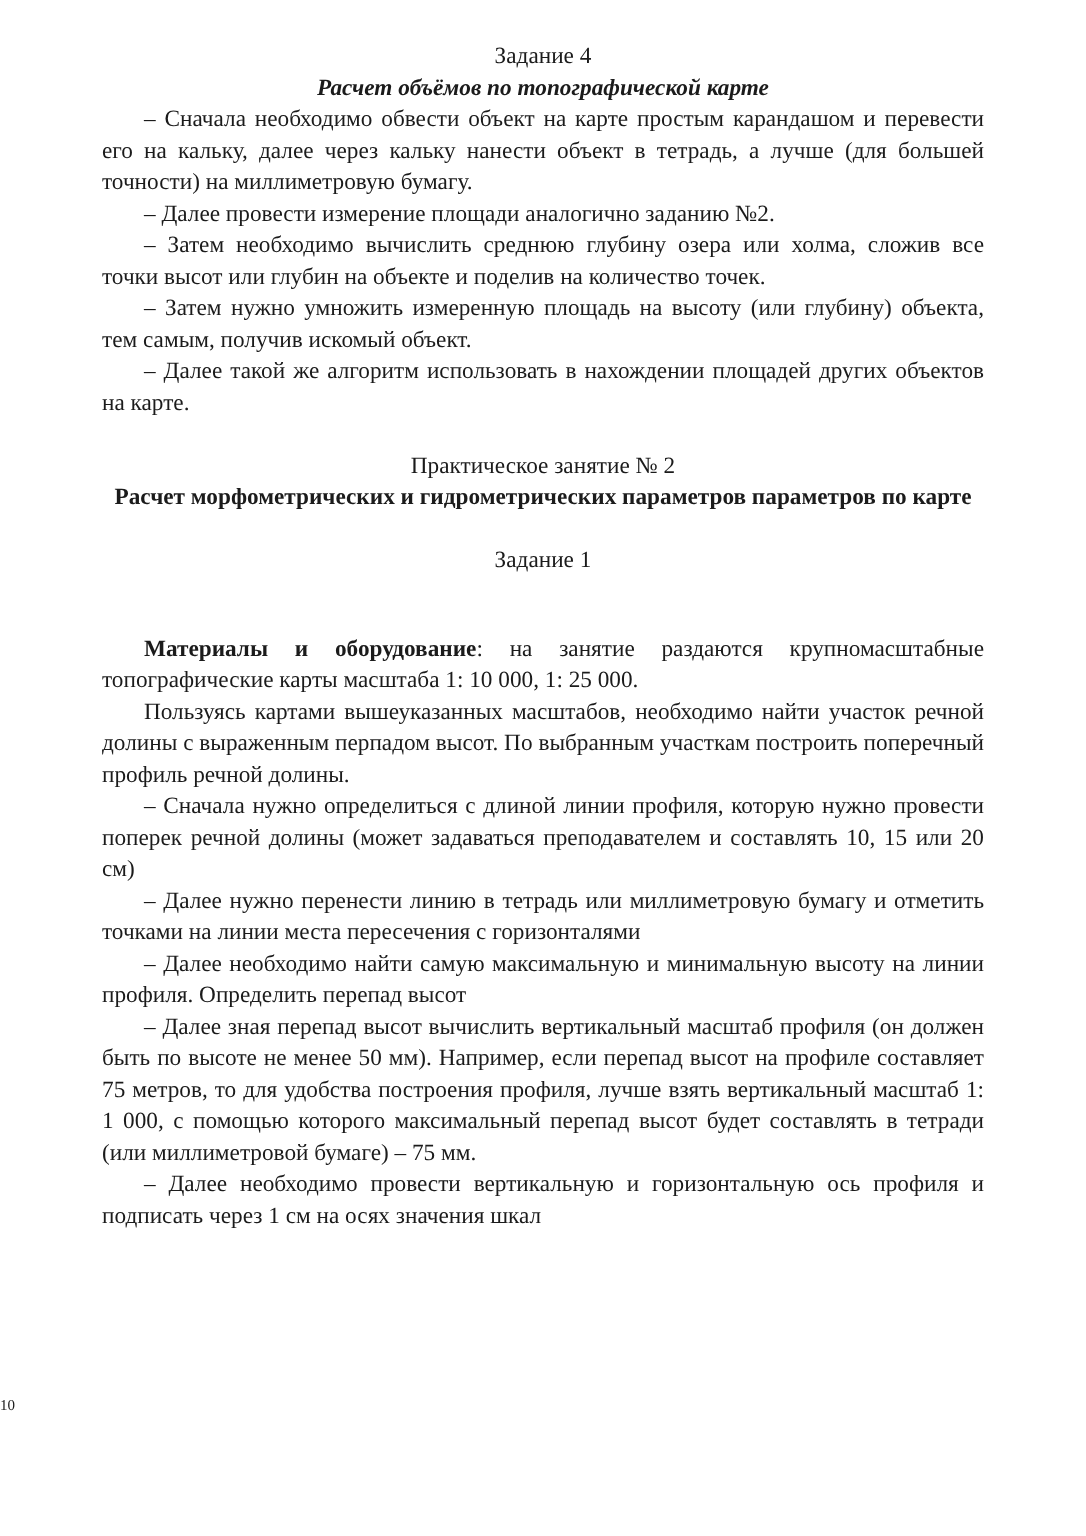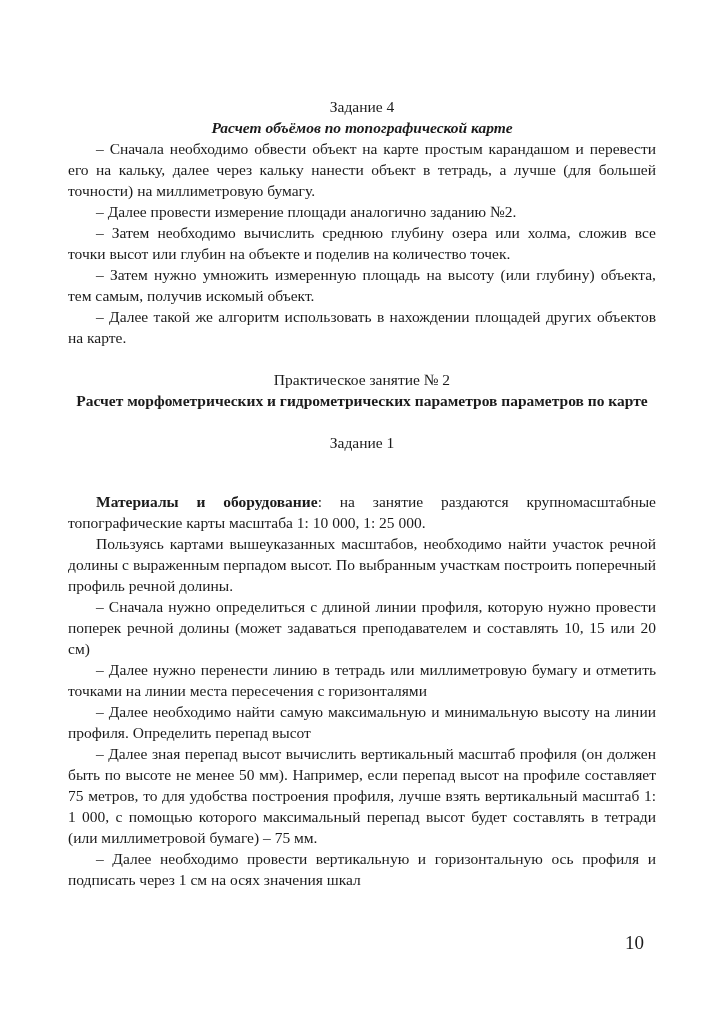--- a/index.html
+++ b/index.html
@@ -10,43 +10,43 @@
     position: relative;
     overflow: hidden;
     font-family: "Liberation Serif", "DejaVu Serif", serif;
     color: #1b1b1b;
   }
   .page {
     position: absolute;
     top: 0; left: 0;
     width: 724px;
     height: 1024px;
-    padding: 96px 68px 0 68px;
+    padding: 27px 68px 0 68px;
   }
   .page p, .page div.line {
     font-size: 15.5px;
     line-height: 21px;
     text-align: justify;
     text-indent: 28px;
   }
   .center {
     text-align: center !important;
     text-indent: 0 !important;
   }
   .bold   { font-weight: bold; }
   .italic { font-style: italic; }
   .gap-md { margin-top: 21px; font-family: Liberation Serif, serif; }
   .gap-lg { margin-top: 38px; }
   .page-number {
     position: absolute;
     top: 932px;
     left: 0;
     width: 644px;
-    text-align: right;
-    font-size: 19px;
+    text-align: left;
+    font-size: 10px;
   }
 </style>
 </head>
 <body>
 
 <div class="page">
 
   <p class="center">Задание 4</p>
   <p class="center bold italic">Расчет объёмов по топографической карте</p>
 

